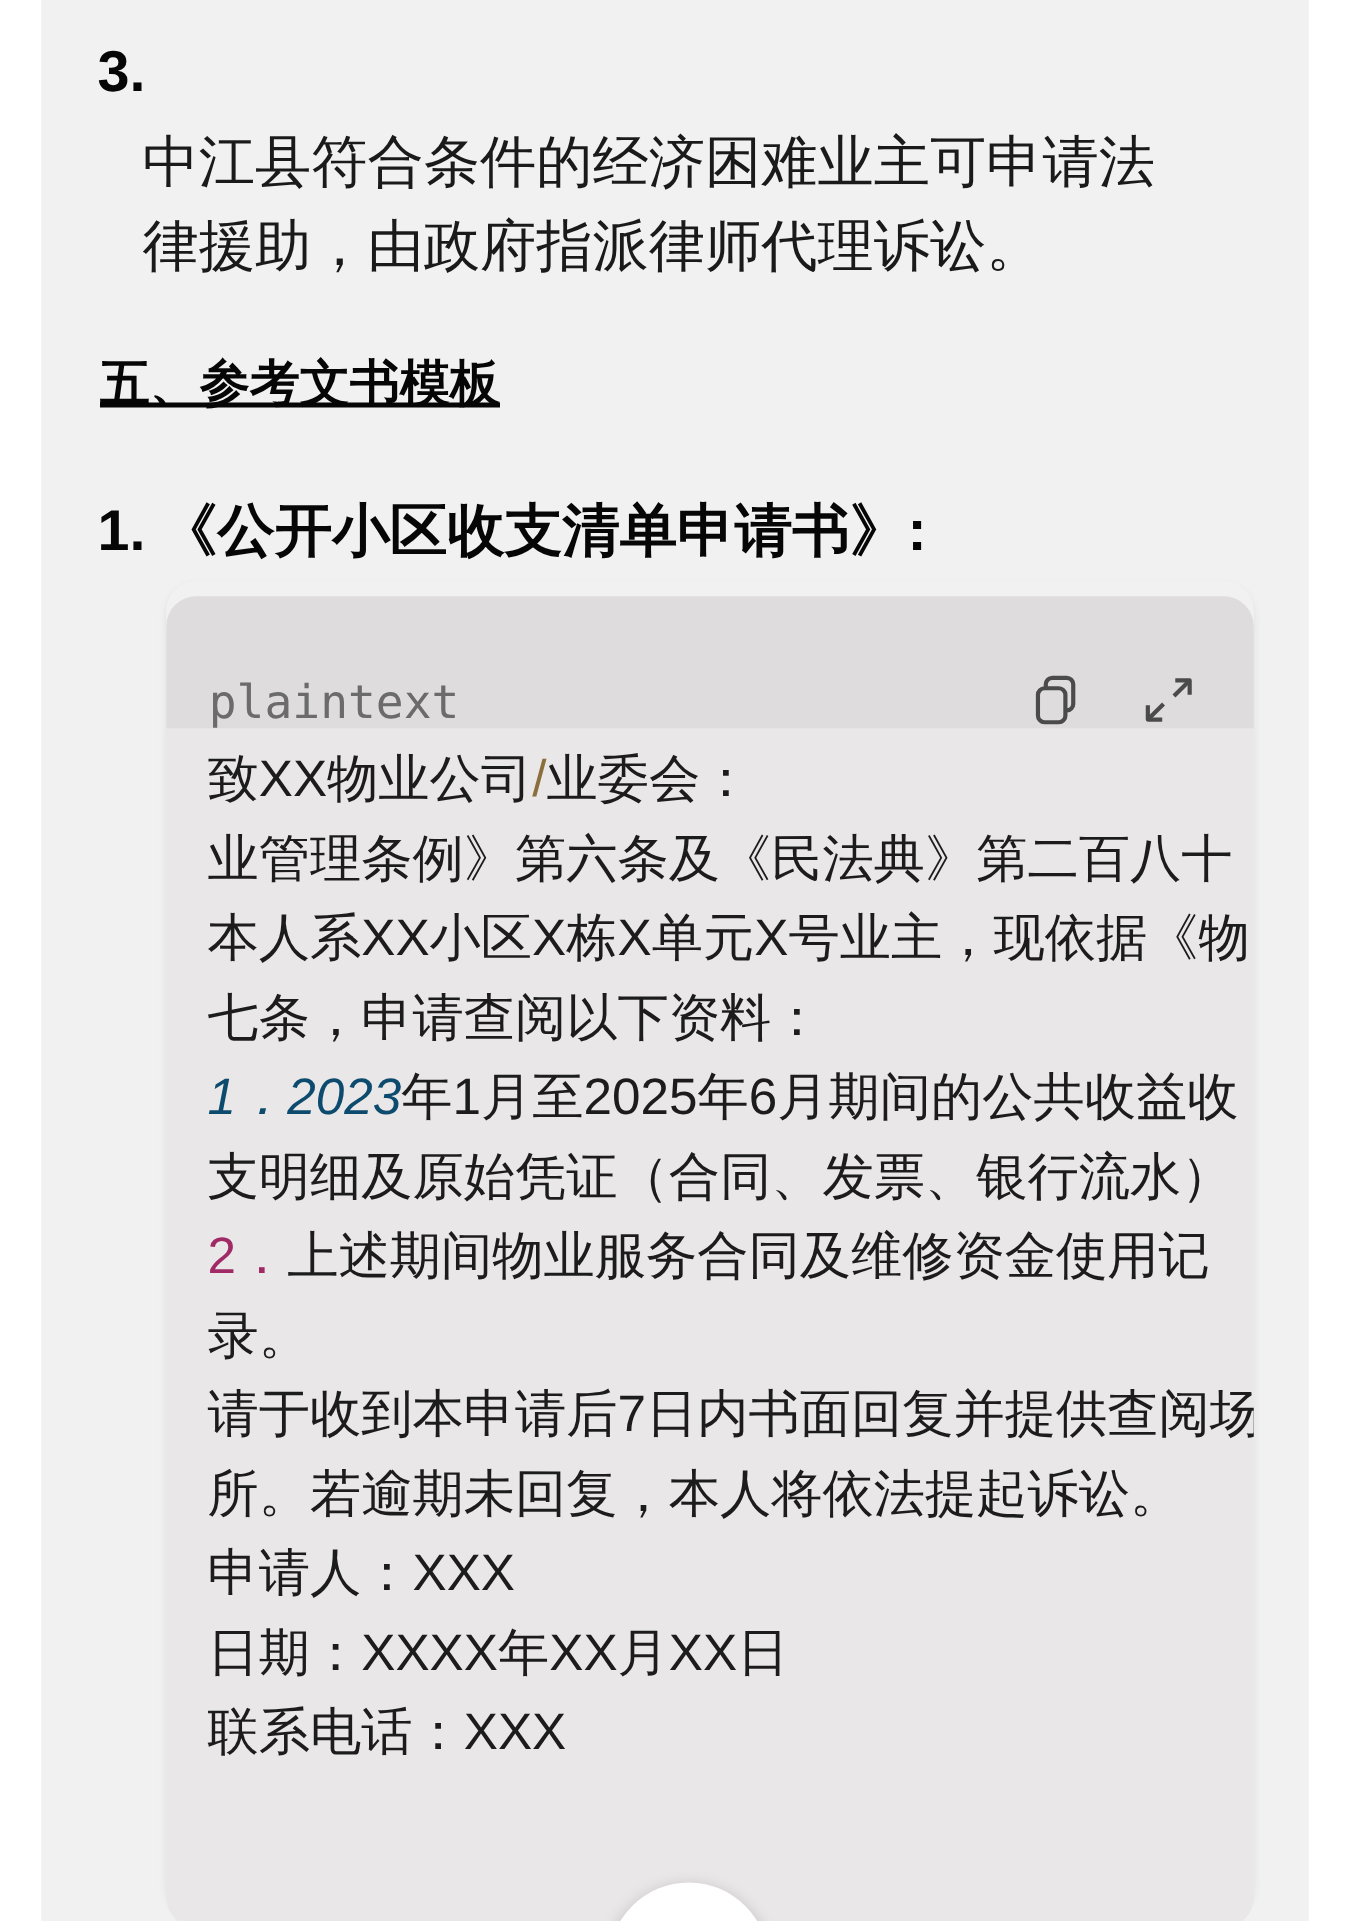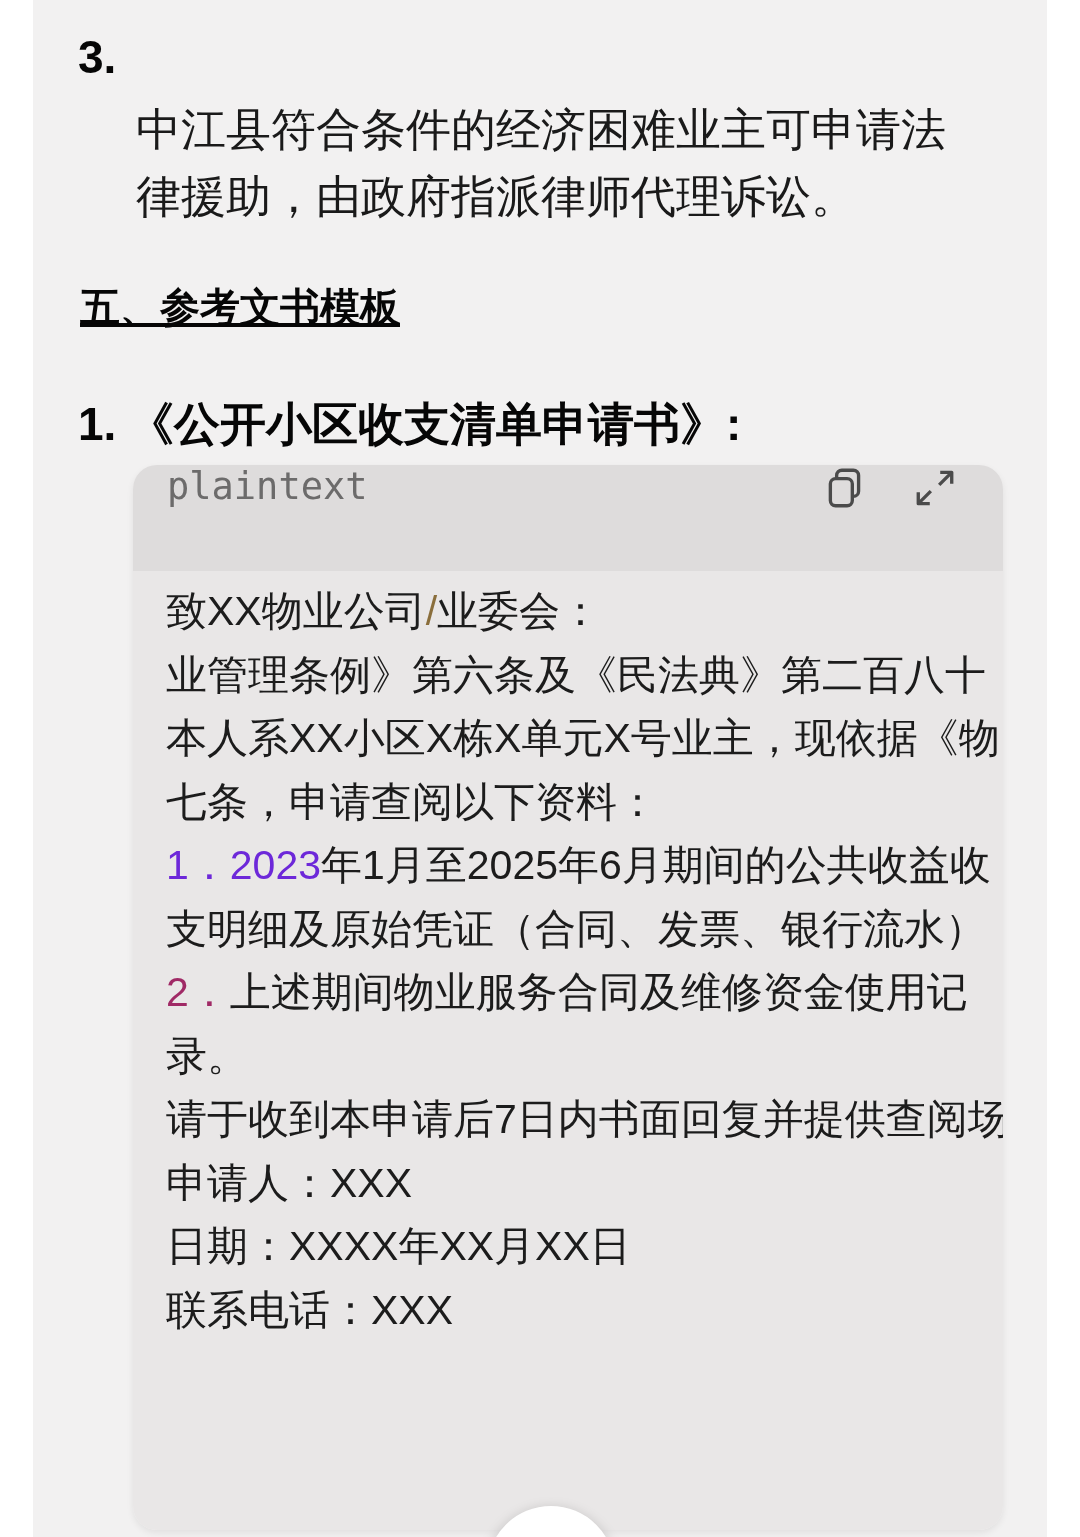--- a/index.html
+++ b/index.html
@@ -22,40 +22,40 @@
     background:var(--page-bg);
   }
   .h-item{
     position:absolute;display:flex;align-items:flex-start;
     font-weight:700;font-size:46px;line-height:58px;color:var(--heading-ink);
     white-space:nowrap;
   }
   .h-item .h-num{width:50px;flex:0 0 50px;}
   .heading3{left:45px;top:28px;}
   .para{
-    position:absolute;left:103px;top:96px;
+    position:absolute;left:81px;top:96px;
     font-size:45px;line-height:67px;color:var(--ink);white-space:nowrap;
   }
   .heading5{
     position:absolute;left:47px;top:278px;
     font-weight:700;font-size:40px;line-height:58px;color:var(--heading-ink);
     white-space:nowrap;
     text-decoration:underline;
   }
   .heading-t1{left:45px;top:395px;}
   .code-block{
     position:absolute;left:100px;top:465px;width:870px;height:1065px;
     border-radius:24px;
     box-shadow:0 3px 7px rgba(0,0,0,0.07);
   }
   .code-header{
     height:106px;background:var(--code-header-bg);
     border-radius:24px 24px 0 0;
-    display:flex;align-items:flex-start;
-    padding:0 45px 0 34px;box-sizing:border-box;
+    display:flex;align-items:flex-end;
+    padding:0 45px 0 34px;box-sizing:border-box;margin-top:12px;
   }
   .lang-label{
     font-family:"DejaVu Sans Mono", monospace;
     font-size:37px;color:#6c6b6b;flex:1 1 auto;
   }
   .icon-btn{
     background:none;border:none;padding:0;margin:0;cursor:pointer;
     display:flex;align-items:center;justify-content:center;
   }
   .icon-btn + .icon-btn{margin-left:44px;}
@@ -114,25 +114,26 @@
           <line x1="6" y1="37" x2="18" y2="25"></line>
         </svg>
       </button>
     </div>
     <div class="code-body">
       <div>
           <div class="code-line"><span>致XX物业公司</span><span style="color: rgb(138, 110, 60);">/</span><span>业委会：</span></div>
           <div class="code-line"><span>业管理条例》第六条及《民法典》第二百八十</span></div>
           <div class="code-line"><span>本人系XX小区X栋X单元X号业主，现依据《物</span></div>
           <div class="code-line"><span>七条，申请查阅以下资料：</span></div>
-          <div class="code-line"><span style="color: #6d28d9;">1．2023</span><span>年1月至2025年6月期间的公共收益收</span></div>
+          <div class="code-line"><span style="color: #0c4a6e; font-style: italic;">1．2023</span><span>年1月至2025年6月期间的公共收益收</span></div>
           <div class="code-line"><span>支明细及原始凭证（合同、发票、银行流水）；</span></div>
           <div class="code-line"><span style="color: rgb(160, 42, 102);">2．</span><span>上述期间物业服务合同及维修资金使用记</span></div>
           <div class="code-line"><span>录。</span></div>
           <div class="code-line"><span>请于收到本申请后7日内书面回复并提供查阅场</span></div>
+          <div class="code-line"><span>所。若逾期未回复，本人将依法提起诉讼。</span></div>
           <div class="code-line"><span>申请人：XXX</span></div>
           <div class="code-line"><span>日期：XXXX年XX月XX日</span></div>
           <div class="code-line"><span>联系电话：XXX</span></div>
         </div>
     </div>
   </div>
 
   <button class="scroll-fab"></button>
 
 </div>

